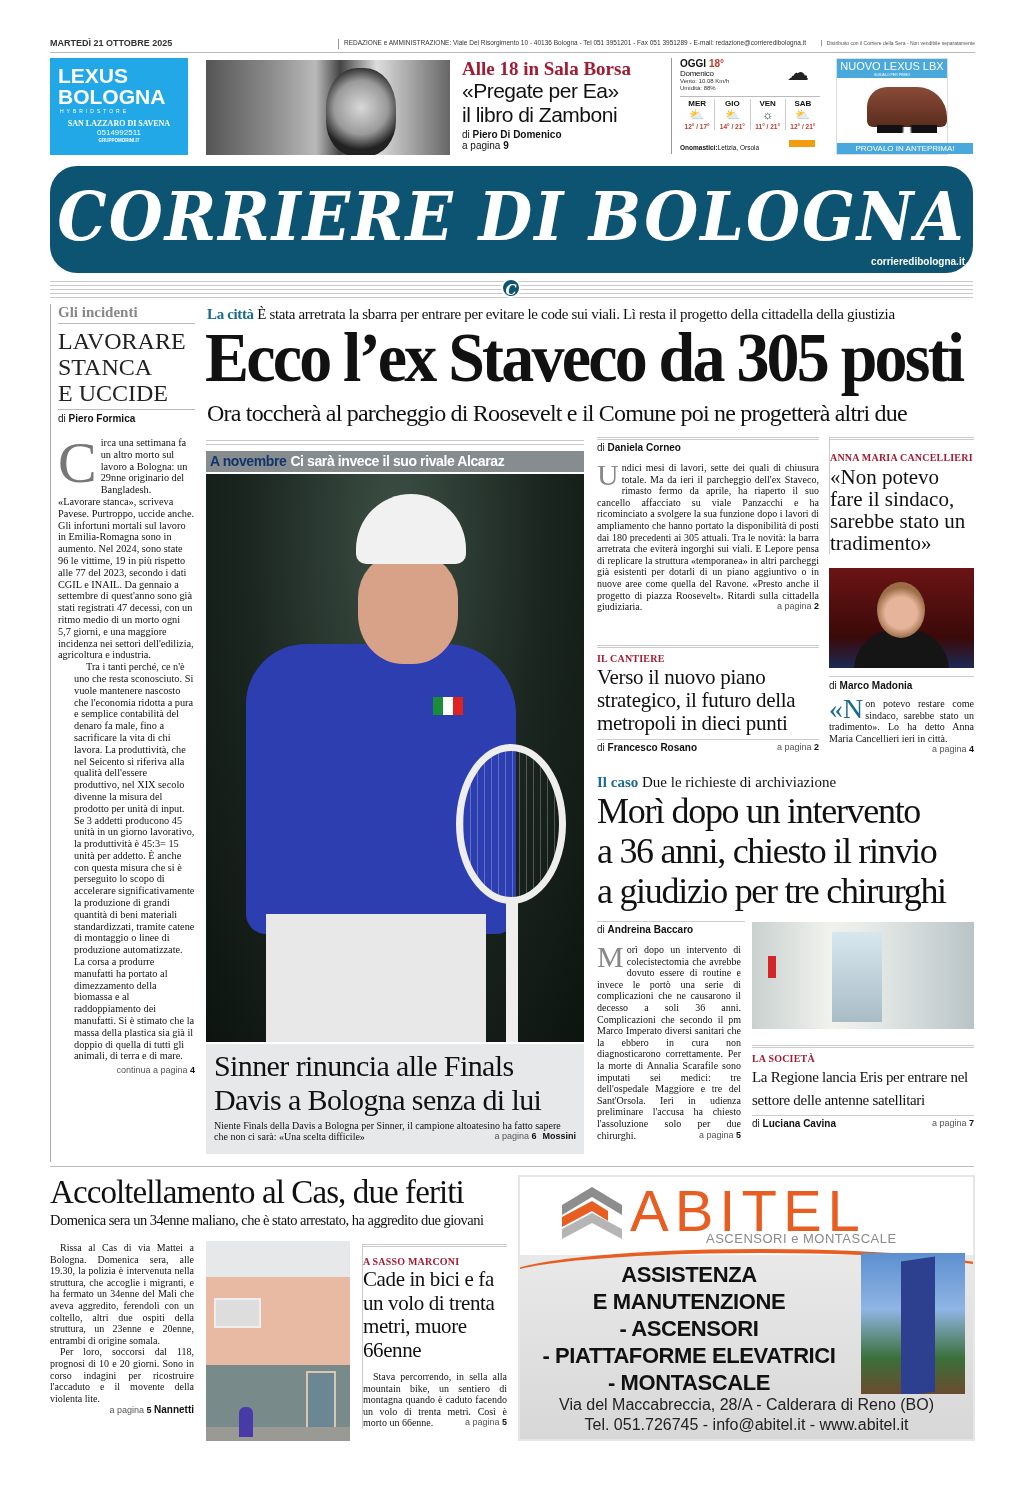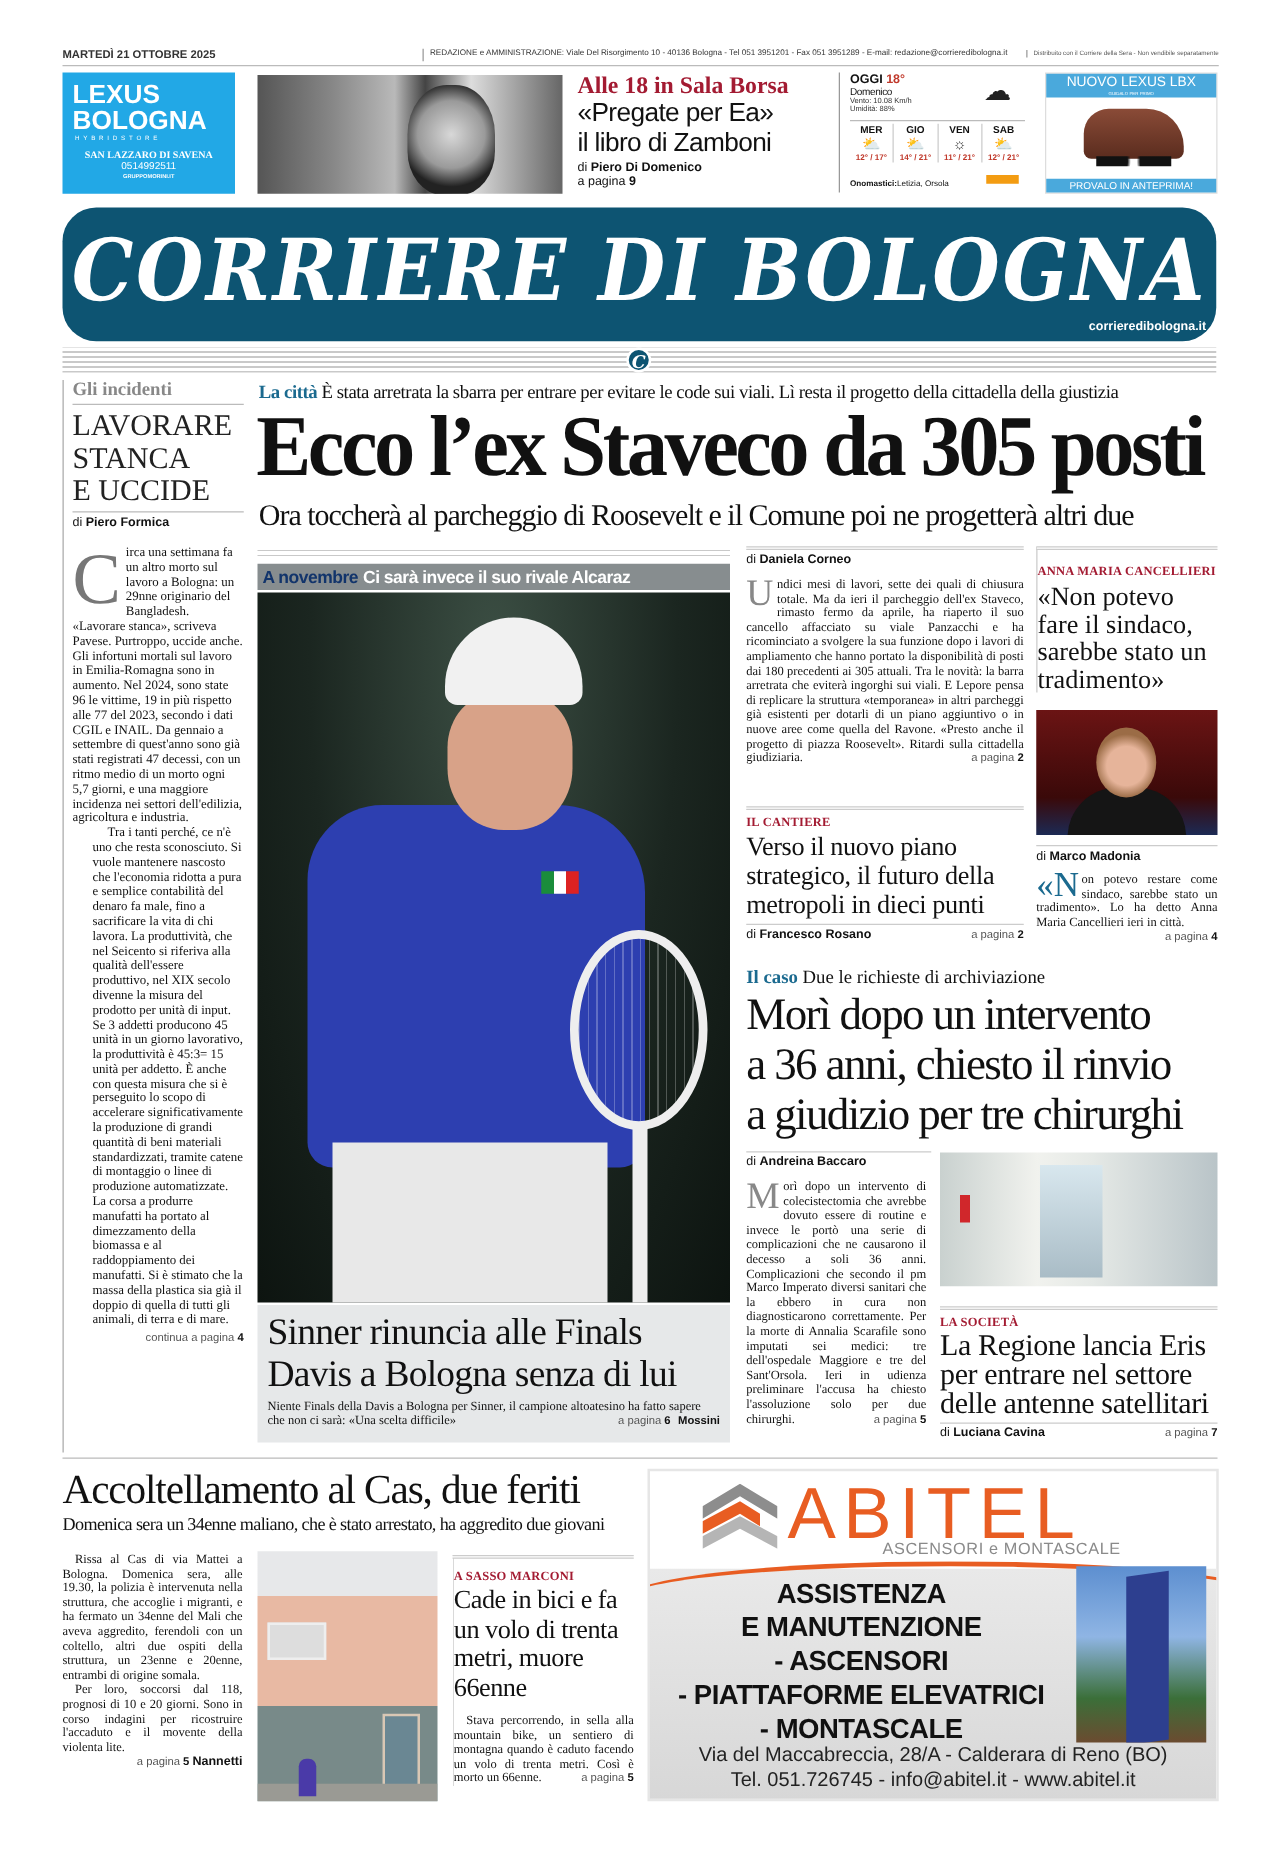--- a/index.html
+++ b/index.html
@@ -44,21 +44,21 @@
   #weather .day { flex: 1; text-align: center; border-right: 1px solid #ccc; }
   #weather .day:last-child { border-right: none; }
   #weather .day .n { font-size: 8px; font-weight: bold; }
   #weather .day .ic { font-size: 12px; line-height: 15px; color:#333; }
   #weather .day .tt { font-size: 6.5px; color: #c0392b; font-weight: bold; }
   #weather .ono { position: absolute; left: 8px; top: 86px; font-size: 6.5px; }
   #weather .ono b { font-weight: bold; }
   #weather .badge { position:absolute; right: 4px; top: 82px; width: 26px; height: 7px; background:#f39c12; }
 
   
-  #lbx-ad { left: 836px; top: 58px; width: 138px; height: 97px; background: #fff; border: 1px solid #ddd; }
+  #lbx-ad { left: 836px; top: 58px; width: 112px; height: 97px; background: #fff; border: 1px solid #ddd; }
   #lbx-ad .hd { background: #4aa9dc; color: #fff; text-align: center; font-family: "Liberation Sans", sans-serif; font-size: 11px; height: 19px; line-height: 15px; }
   #lbx-ad .hd .sub { display:block; font-size: 3.5px; line-height: 3px; }
   #lbx-ad .car { position: absolute; left: 30px; top: 28px; width: 80px; height: 40px; background: linear-gradient(180deg,#8a4b37,#5a2c1e); border-radius: 20px 30px 6px 6px; }
   #lbx-ad .car::after { content:""; position:absolute; left:10px; bottom:-6px; width:60px; height:8px; background: radial-gradient(circle at 10% 50%, #111 35%, transparent 40%), radial-gradient(circle at 90% 50%, #111 35%, transparent 40%); }
   #lbx-ad .ft { position: absolute; left: 0; bottom: 0; width: 136px; height: 11px; background: #4aa9dc; color: #fff; text-align: center; font-family: "Liberation Sans", sans-serif; font-size: 8px; line-height: 11px; }
 
   
   #masthead { left: 50px; top: 166px; width: 923px; height: 107px; background: #0d5472; border-radius: 27px; }
   #masthead .name { position: absolute; left: 0; width: 100%; top: 14px; text-align: center; color: #fff; font-family: "DejaVu Serif", serif; font-weight: bold; font-style: italic; font-size: 62px; letter-spacing: 2px; transform: scaleY(1.1); }
   #masthead .url { position: absolute; right: 8px; bottom: 6px; color: #fff; font-family: "Liberation Sans", sans-serif; font-size: 10px; font-weight: bold; }
@@ -133,21 +133,21 @@
   #caso .kick .k { color: #1b6a8f; font-weight: bold; }
   #caso .title { font-size: 36px; line-height: 40px; letter-spacing: -1.3px; white-space: nowrap; }
   #caso-by { left: 597px; top: 921px; width: 148px; border-top: 1px solid #ccc; padding-top: 2px; }
   #caso-txt { left: 597px; top: 944px; width: 144px; }
   #hospital-photo { left: 752px; top: 922px; width: 222px; height: 107px; background: linear-gradient(90deg,#c9d1cf 0%,#f1f2ee 35%,#e5e9e6 55%, #b9c4c8 100%); overflow:hidden; }
   #hospital-photo .door { position:absolute; left: 80px; top: 10px; width: 50px; height: 90px; background: linear-gradient(180deg,#d8e7ee,#a9bcc6); }
   #hospital-photo .ext { position:absolute; left: 16px; top: 34px; width: 8px; height: 22px; background:#d0272b; }
 
   
   #societa { left: 752px; top: 1045px; width: 222px; border-top: 3px double #ccc; padding-top: 5px; }
-  #societa .title { font-size: 24px; line-height: 23px; letter-spacing: -0.3px; margin-top: 2px; }
+  #societa .title { font-size: 15px; line-height: 23px; letter-spacing: -0.3px; margin-top: 2px; }
   #societa .byrow { border-top: 1px solid #ccc; margin-top: 3px; padding-top: 2px; }
 
   
   #bottom-rule { left: 50px; top: 1166px; width: 924px; height: 1px; background: #bbb; }
   #accol { left: 50px; top: 1174px; width: 460px; }
   #accol .title { font-size: 33px; line-height: 36px; letter-spacing: -0.9px; white-space: nowrap; }
   #accol .sub { font-size: 14.5px; line-height: 18px; letter-spacing: -0.5px; white-space: nowrap; margin-top: 1px; }
   #accol-txt { left: 50px; top: 1242px; width: 144px; }
   #cas-photo { left: 206px; top: 1241px; width: 144px; height: 200px; background: linear-gradient(180deg,#e7e8ea 0%, #e7e8ea 18%, #e8b9a3 18%, #e8b9a3 62%, #788a89 62%); overflow:hidden;}
   #cas-photo .win { position:absolute; left: 8px; top: 57px; width: 47px; height: 30px; background:#ddd; border: 2px solid #eee;}

